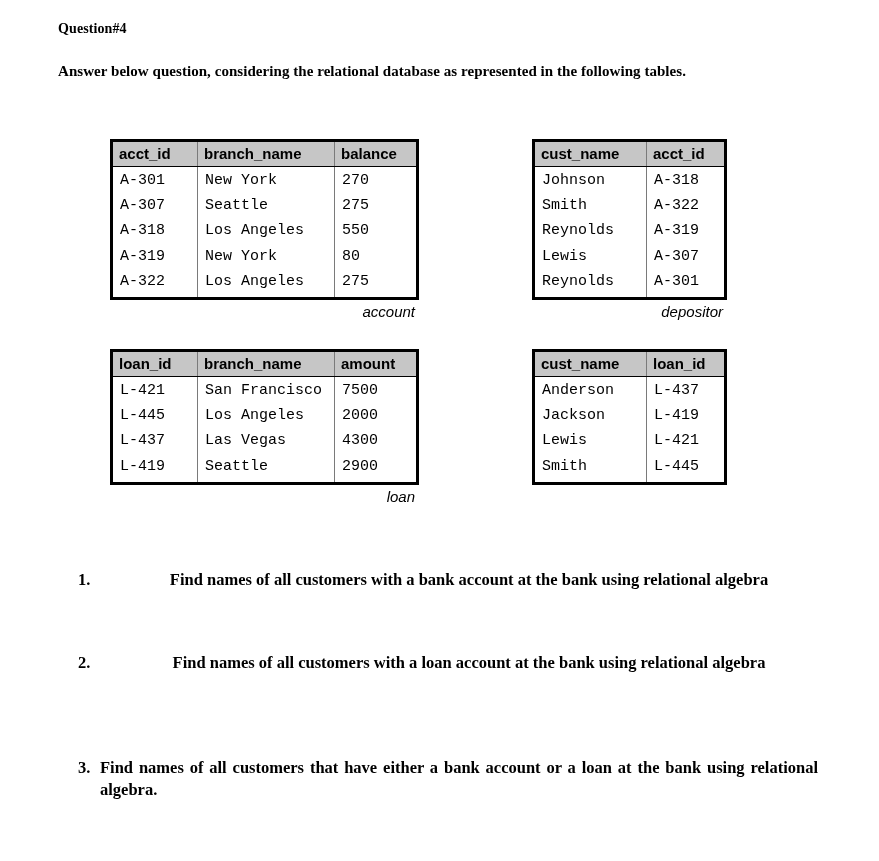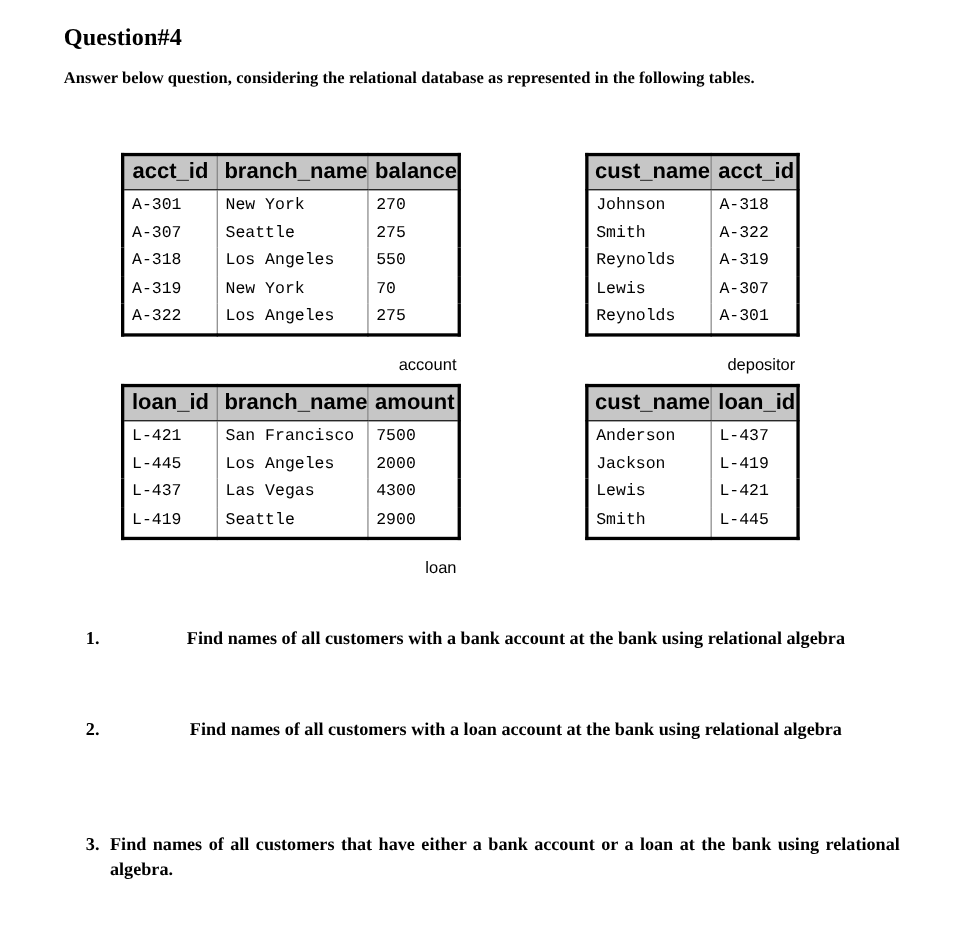--- a/index.html
+++ b/index.html
@@ -22,21 +22,21 @@
     inset: 0;
   }
 
   
   .q-title {
     position: absolute;
     left: 58px;
     top: 21px;
     font-family: "Liberation Serif", serif;
     font-weight: bold;
-    font-size: 22px;
+    font-size: 14px;
     letter-spacing: 0.1px;
     white-space: nowrap;
   }
   .q-intro {
     position: absolute;
     left: 58px;
     top: 63px;
     font-family: "Liberation Serif", serif;
     font-weight: bold;
     font-size: 15px;
@@ -52,45 +52,46 @@
     border-collapse: collapse;
     border: 3px solid #000000;
     font-family: "Liberation Sans", sans-serif;
     font-size: 15px;
     background: #ffffff;
     table-layout: fixed;
   }
   table.rel th {
     background: #c6c6c6;
     font-weight: bold;
-    font-size: 20px;
-    text-align: center;
+    font-size: 15px;
+    text-align: left;
     padding: 3px 6px 4px 6px;
     border-right: 1px solid #7a7a7a;
     border-bottom: 1px solid #000000;
     white-space: nowrap;
   }
   table.rel th:last-child { border-right: none; }
   table.rel td {
     padding: 1px 6px 2px 7px;
     border-right: 1px solid #7a7a7a;
     text-align: left;
     white-space: nowrap;
     line-height: 1.48;
     font-family: Liberation Mono, monospace;
   }
   table.rel td:last-child { border-right: none; }
   table.rel tbody tr:first-child td { padding-top: 3px; }
   table.rel tbody tr:last-child td { padding-bottom: 4px; }
 
   .tbl-caption {
     font-family: "Liberation Sans", sans-serif;
+    font-style: italic;
     font-size: 15px;
     text-align: right;
-    margin-top: 17px;
+    margin-top: 3px;
     padding-right: 1px;
   }
 
   
   #tbl-account-wrap   { left: 110px; top: 139px; width: 306px; }
   #tbl-depositor-wrap { left: 532px; top: 139px; width: 192px; }
   #tbl-loan-wrap      { left: 110px; top: 349px; width: 306px; }
   #tbl-borrower-wrap  { left: 532px; top: 349px; width: 192px; }
 
   #tbl-account  col.c0, #tbl-loan col.c0 { width: 86px; }
@@ -166,21 +167,21 @@
           <td>275</td>
         </tr>
         <tr>
           <td>A-318</td>
           <td>Los Angeles</td>
           <td>550</td>
         </tr>
         <tr>
           <td>A-319</td>
           <td>New York</td>
-          <td>70</td>
+          <td>80</td>
         </tr>
         <tr>
           <td>A-322</td>
           <td>Los Angeles</td>
           <td>275</td>
         </tr>
       </tbody>
     </table>
     <div class="tbl-caption">account</div>
   </div>

